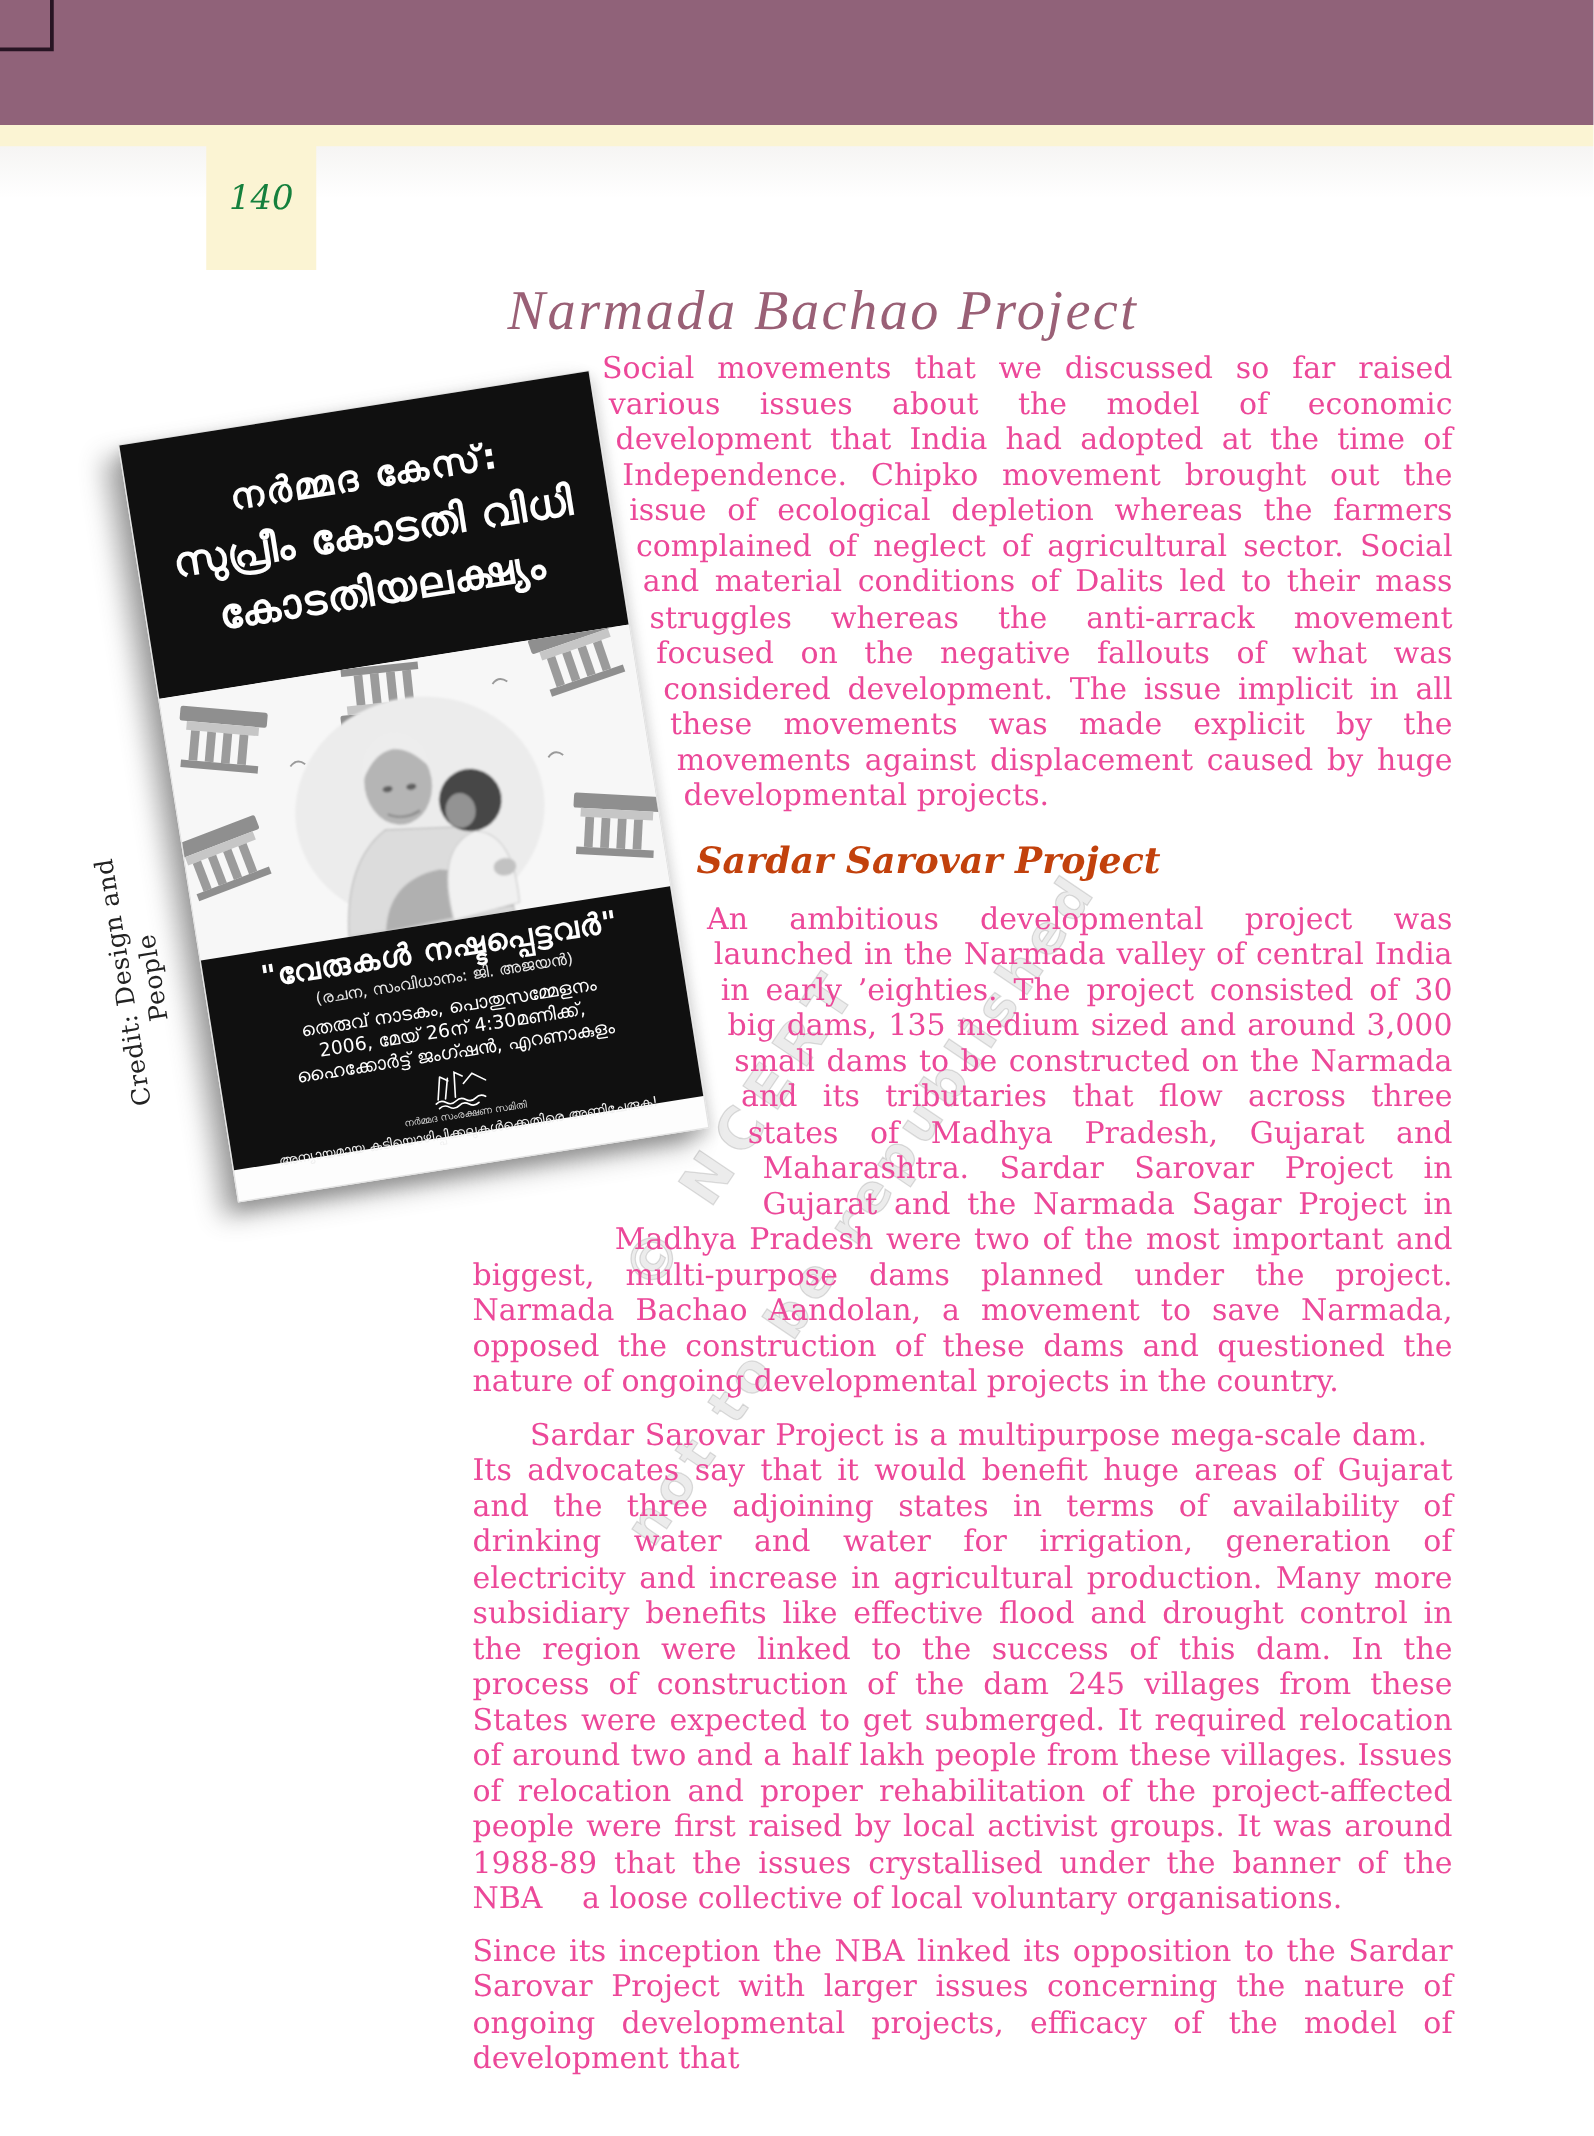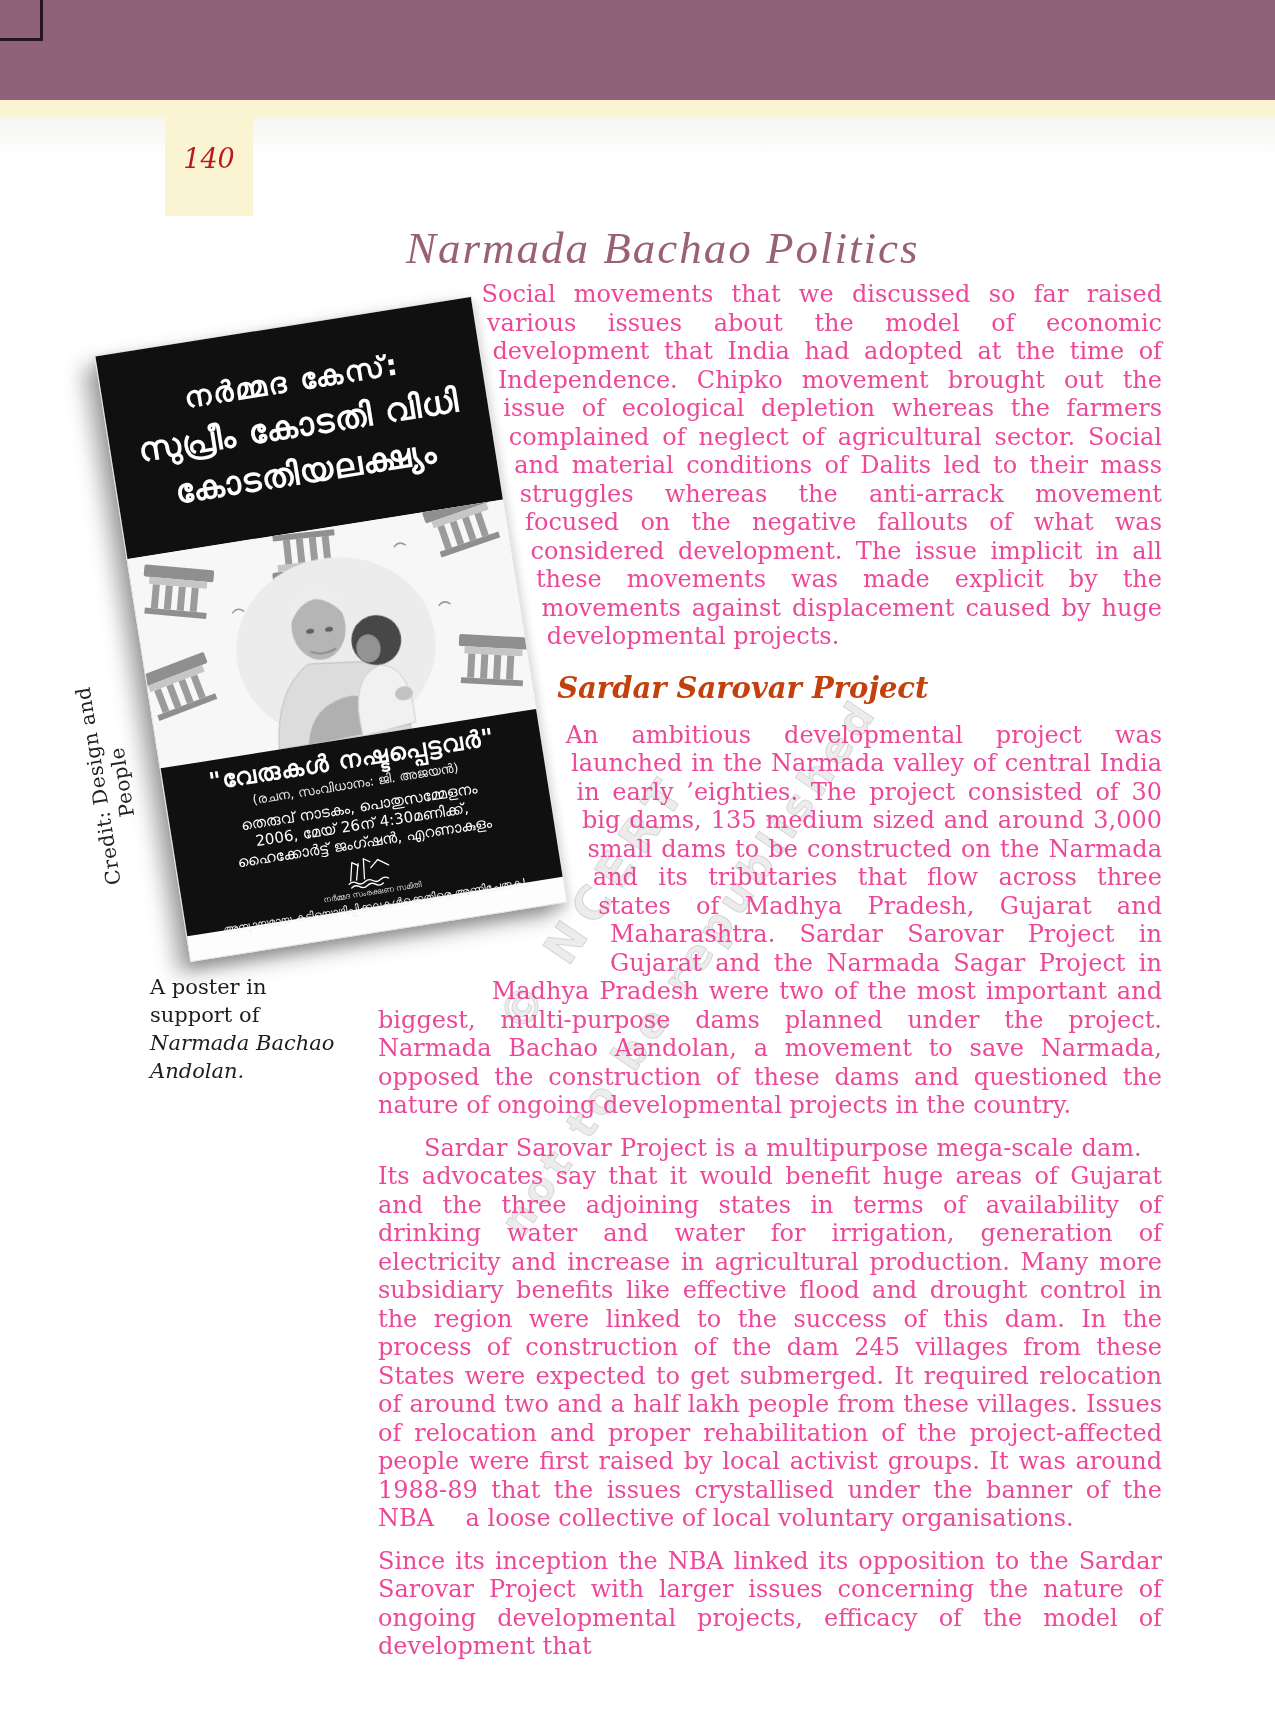--- a/index.html
+++ b/index.html
@@ -6,21 +6,21 @@
   .page{position:relative;width:1275px;height:1709px;background:#fff;overflow:hidden;
         font-family:"Liberation Serif",serif;}
   
   .topbar{position:absolute;left:0;top:0;width:100%;height:100px;background:#906279;}
   .corner-mark{position:absolute;left:-5px;top:-5px;width:42px;height:40px;border:3px solid #271423;}
   .cream-strip{position:absolute;left:0;top:100px;width:100%;height:17px;background:#FBF4D3;}
   .top-fade{position:absolute;left:0;top:117px;width:100%;height:42px;
             background:linear-gradient(rgba(120,110,90,0.07),rgba(255,255,255,0));}
   .page-tab{position:absolute;left:165px;top:100px;width:88px;height:116px;background:#FBF4D3;
             display:flex;align-items:center;justify-content:center;}
-  .page-num{font-style:italic;font-size:27px;color:#b91c1c;font-family:"DejaVu Serif",serif;}
+  .page-num{font-style:italic;font-size:27px;color:#15803d;font-family:"DejaVu Serif",serif;}
   .running-header{position:absolute;top:136px;right:113px;font-style:italic;font-size:30px;
             color:#8a8a8a;letter-spacing:1.5px;font-family:"Liberation Serif",serif;}
   
   .watermark{position:absolute;left:230px;top:850px;width:820px;transform:rotate(-56deg);
             text-align:center;z-index:1;color:rgba(110,110,110,0.13);
             -webkit-text-stroke:1px rgba(110,110,110,0.22);
             font-family:"DejaVu Sans",sans-serif;font-weight:bold;font-size:46px;letter-spacing:10px;}
   .watermark .wm2{font-size:42px;margin-top:64px;letter-spacing:6px;}
   
   .main-col{position:absolute;left:378px;top:220px;width:784px;z-index:2;}
@@ -77,21 +77,21 @@
   <div class="page-tab">
     <span class="page-num">140</span>
   </div>
 
   <div class="watermark">
     <div class="wm1">© NCERT</div>
     <div class="wm2">not to be republished</div>
   </div>
 
   <div class="main-col">
-    <h1 class="title">Narmada Bachao Politics</h1>
+    <h1 class="title">Narmada Bachao Project</h1>
     <div class="wrap-spacer"></div>
     <p>Social movements that we discussed so far raised various issues about the model of economic development that India had adopted at the time of Independence. Chipko movement brought out the issue of ecological depletion whereas the farmers complained of neglect of agricultural sector. Social and material conditions of Dalits led to their mass struggles whereas the anti-arrack movement focused on the negative fallouts of what was considered development. The issue implicit in all these movements was made explicit by the movements against displacement caused by huge developmental projects.</p>
     <h2>Sardar Sarovar Project</h2>
     <p>An ambitious developmental project was launched in the Narmada valley of central India in early ’eighties. The project consisted of 30 big dams, 135 medium sized and around 3,000 small dams to be constructed on the Narmada and its tributaries that flow across three states of Madhya Pradesh, Gujarat and Maharashtra. Sardar Sarovar Project in Gujarat and the Narmada Sagar Project in Madhya Pradesh were two of the most important and biggest, multi-purpose dams planned under the project. Narmada Bachao Aandolan, a movement to save Narmada, opposed the construction of these dams and questioned the nature of ongoing developmental projects in the country.</p>
     <p class="indent">Sardar Sarovar Project is a multipurpose mega-scale dam.  Its advocates say that it would benefit huge areas of Gujarat and the three adjoining states in terms of availability of drinking water and water for irrigation, generation of electricity and increase in agricultural production. Many more subsidiary benefits like effective flood and drought control in the region were linked to the success of this dam. In the process of construction of the dam 245 villages from these States were expected to get submerged. It required relocation of around two and a half lakh people from these villages. Issues of relocation and proper rehabilitation of the project-affected people were first raised by local activist groups. It was around 1988-89 that the issues crystallised under the banner of the NBA  a loose collective of local voluntary organisations.</p>
     <p>Since its inception the NBA linked its opposition to the Sardar Sarovar Project with larger issues concerning the nature of ongoing developmental projects, efficacy of the model of development that</p>
   </div>
 
   <div class="poster">
     <div class="band band-top">
@@ -161,17 +161,14 @@
           </g>
         </svg>
       </div>
       <div class="logo-caption">നർമ്മദ സംരക്ഷണ സമിതി</div>
       <div class="pb6">അന്യായമായ കുടിയൊഴിപ്പിക്കലുകൾക്കെതിരെ അണിചേരുക!</div>
     </div>
   </div>
 
   <div class="credit">Credit: Design and People</div>
 
-  <div class="caption">
-    <span>A poster in support of </span><span class="it">Narmada Bachao Andolan.</span>
-  </div>
 
 </div>
 
 </body></html>

